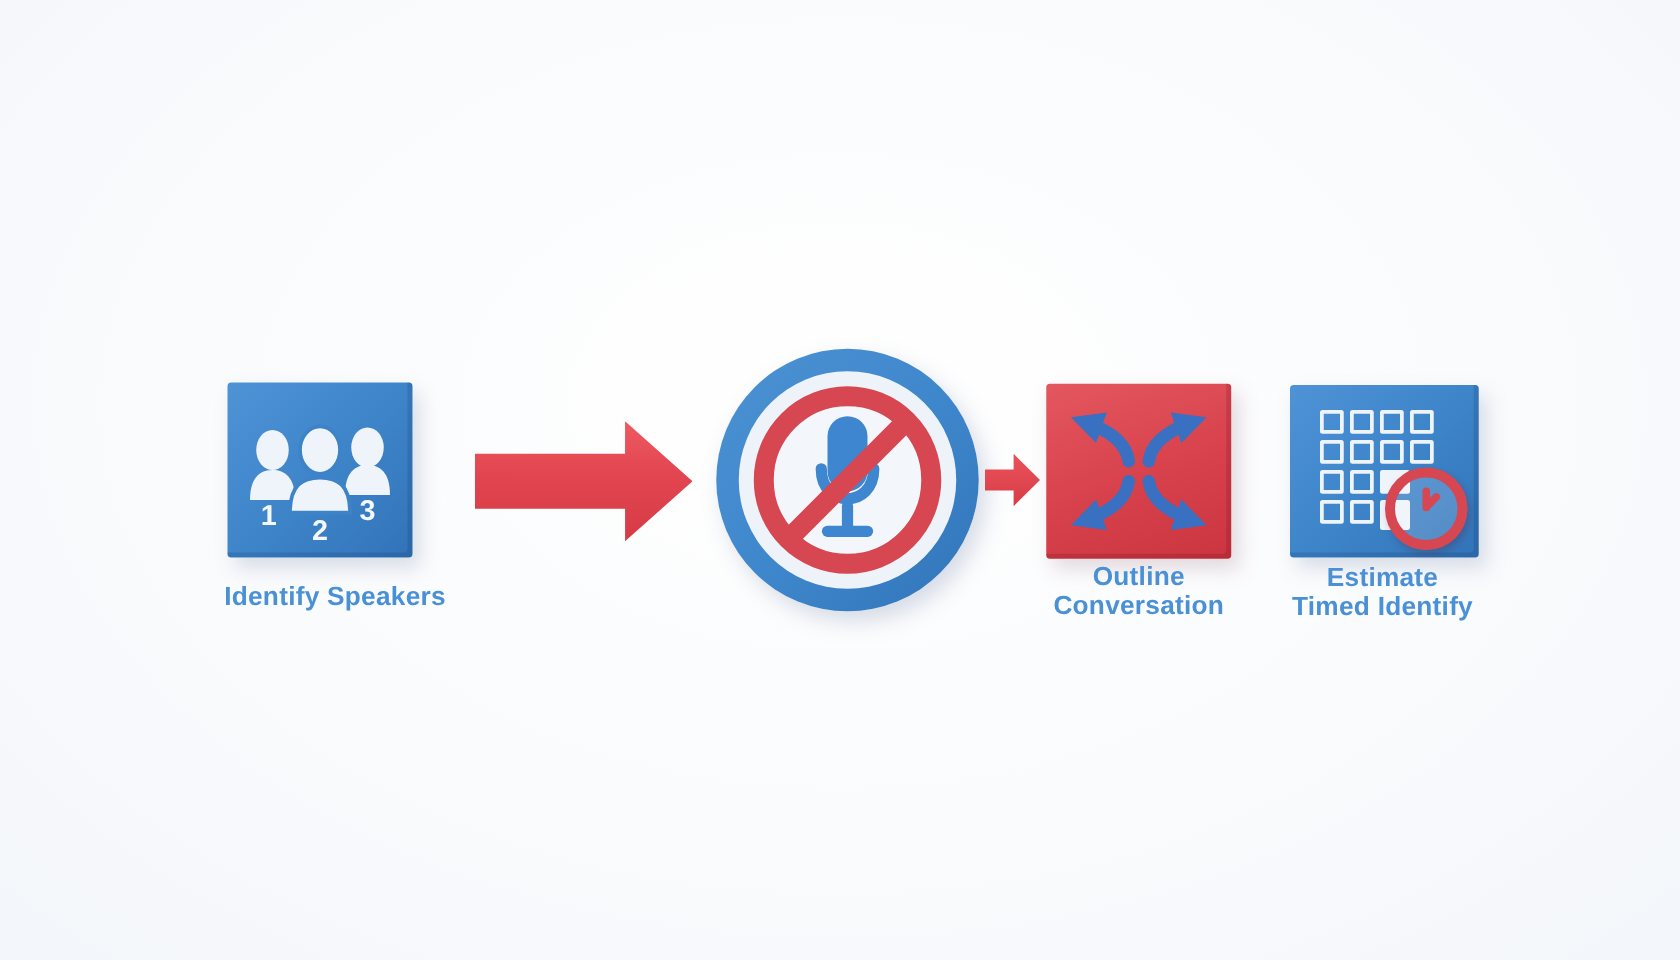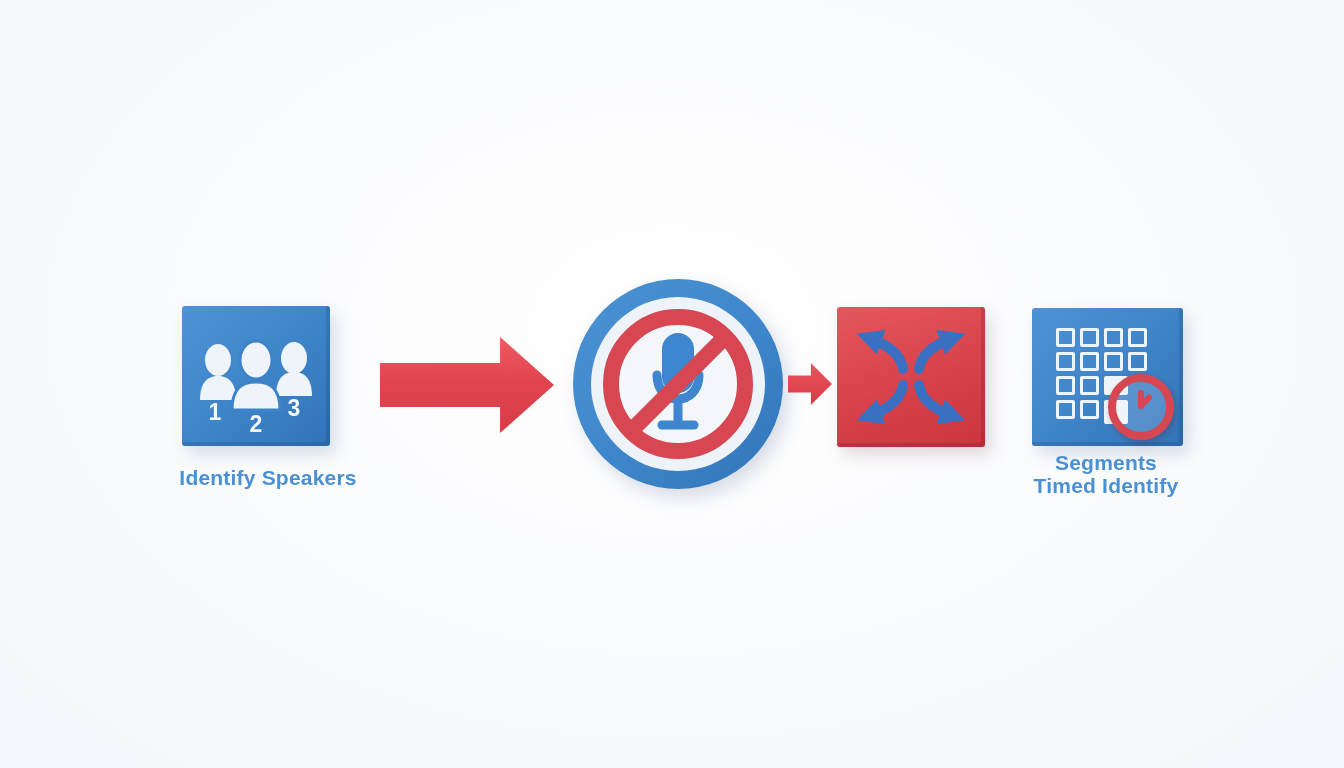--- a/index.html
+++ b/index.html
@@ -148,20 +148,22 @@
       </defs>
       <g fill="none" stroke="#3a70c2" stroke-width="10" stroke-linecap="round">
         <path d="M66,62 C64,48 52,38 32,31" marker-end="url(#ah)"></path>
         <path d="M66,78 C64,92 52,102 32,109" marker-end="url(#ah)"></path>
         <path d="M82,62 C84,48 96,38 116,31" marker-end="url(#ah)"></path>
         <path d="M82,78 C84,92 96,102 116,109" marker-end="url(#ah)"></path>
       </g>
     </svg>
   </div>
   <div class="label" style="left:811px; top:450px; width:200px;">
+    <span>Outline</span>
+    <span>Conversation</span>
   </div>
 
   <div class="card card-blue" style="left:1032px; top:308px; width:151px; height:138px;">
     <div>
 
       <div class="cell" style="left:24px; top:20px;"></div>
       <div class="cell" style="left:48px; top:20px;"></div>
       <div class="cell" style="left:72px; top:20px;"></div>
       <div class="cell" style="left:96px; top:20px;"></div>
 
@@ -177,17 +179,17 @@
       <div class="cell" style="left:24px; top:92px;"></div>
       <div class="cell" style="left:48px; top:92px;"></div>
       <div class="cell filled" style="left:72px; top:92px; width:24px; height:24px;"></div>
     </div>
     <div class="clock">
       <div class="hand-minute"></div>
       <div class="hand-hour"></div>
     </div>
   </div>
   <div class="label" style="left:996px; top:451px; width:220px;">
-    <span>Segments</span>
+    <span>Estimate</span>
     <span>Timed Identify</span>
   </div>
 
 </div>
 
 </body></html>

